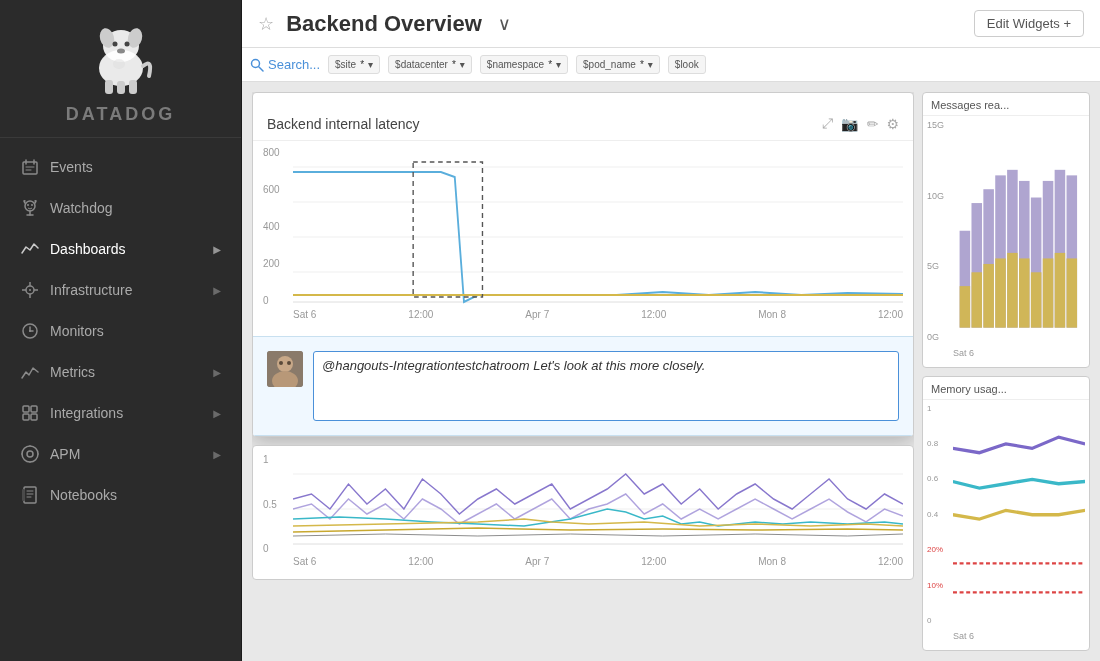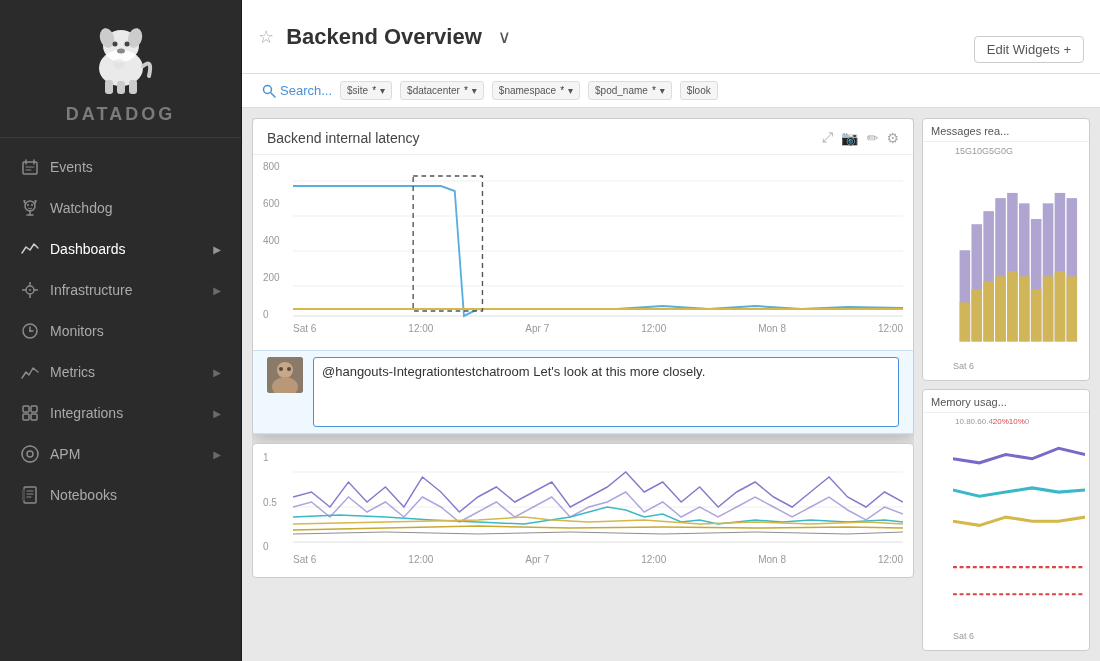--- a/index.html
+++ b/index.html
@@ -82,28 +82,27 @@
       background: #fff;
       border: 1px solid #ccc;
       border-radius: 4px;
       padding: 5px 12px;
       font-size: 13px;
       color: #555;
       cursor: pointer;
       display: flex;
       align-items: center;
       gap: 4px;
-      margin-top: 26px;
     }
 
     
     .filterbar {
       background: #fff;
       border-bottom: 1px solid #ddd;
-      padding: 7px 20px;
+      padding: 7px 8px;
       display: flex;
       align-items: center;
       gap: 8px;
       flex-shrink: 0;
     }
     .search-box {
       display: flex;
       align-items: center;
       gap: 4px;
       color: #4a90d9;
@@ -150,21 +149,21 @@
       border: 1px solid #ccc;
       border-radius: 4px;
       box-shadow: 0 4px 20px rgba(0,0,0,0.25);
       overflow: hidden;
       position: relative;
     }
     .card-header {
       display: flex;
       align-items: center;
       justify-content: space-between;
-      padding: 10px 14px 8px;
+      padding: 22px 14px 8px;
       border-bottom: 1px solid #eee;
     }
     .card-title { font-size: 14px; color: #444; font-weight: 500; }
     .card-actions { display: flex; gap: 8px; align-items: center; }
     .card-action-icon { color: #aaa; font-size: 14px; cursor: pointer; }
 
     
     .chart-area {
       padding: 6px 10px 4px;
       position: relative;
@@ -192,24 +191,25 @@
       margin-left: 30px;
       font-size: 10px;
       color: #999;
       margin-top: 2px;
     }
 
     
     .comment-box {
       display: flex;
       gap: 10px;
-      padding: 6px 14px;
+      padding: 14px 14px;
       background: #f0f8ff;
       border-top: 1px solid #c8e0f0;
       border-bottom: 1px solid #c8e0f0;
+      font-style: italic;
     }
     .avatar-img {
       width: 36px;
       height: 36px;
       border-radius: 3px;
       background: #888;
       flex-shrink: 0;
       overflow: hidden;
     }
     .comment-input-area {
@@ -285,24 +285,24 @@
       padding: 4px;
       height: calc(100% - 30px);
       position: relative;
     }
     .right-y-axis {
       position: absolute;
       left: 4px;
       top: 4px;
       bottom: 18px;
       display: flex;
+      flex-direction: column;
       justify-content: space-between;
       font-size: 9px;
       color: #999;
-      margin-left: 28px;
     }
   </style>
 </head>
 <body>
 
 <aside class="sidebar">
   <div class="sidebar-logo">
 
     <svg class="dog-icon" viewBox="0 0 80 80" fill="none">
 

